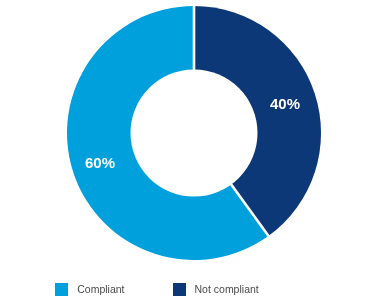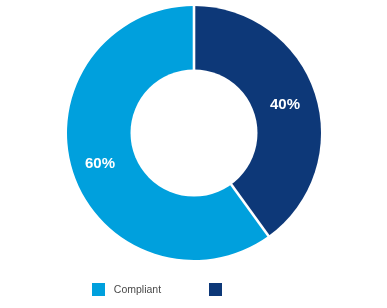--- a/index.html
+++ b/index.html
@@ -82,14 +82,15 @@
   </svg>
 </div>
 
 <div id="legend">
   <div class="legend-item">
     <span class="legend-swatch" style="background:#00a0dd"></span>
     <span class="legend-label">Compliant</span>
   </div>
   <div class="legend-item">
     <span class="legend-swatch" style="background:#0d3878"></span>
+    <span class="legend-label">Not compliant</span>
   </div>
 </div>
 
 </body></html>

